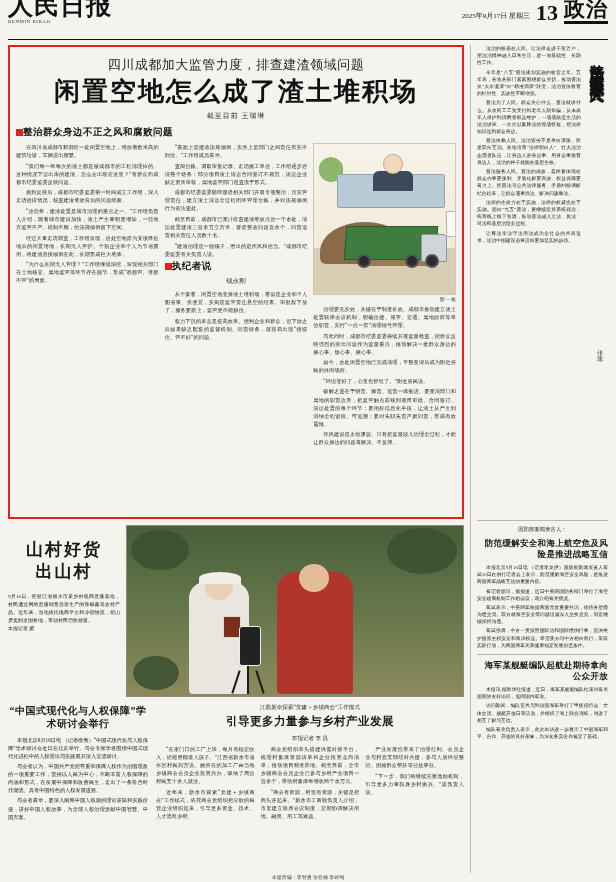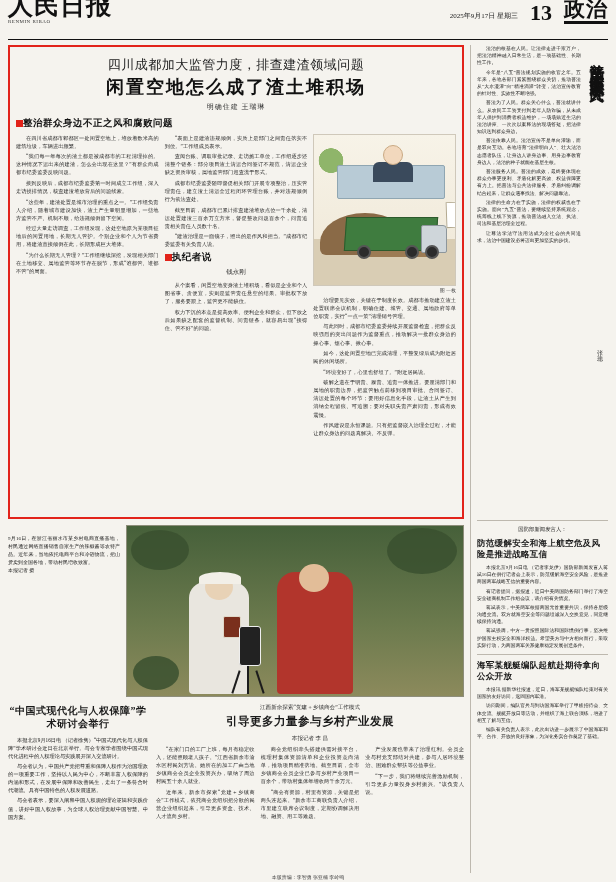--- a/index.html
+++ b/index.html
@@ -30,21 +30,21 @@
     font-weight:bold;
     font-size:25px;
     letter-spacing:1px;
     color:#111;
     line-height:1;
     position:relative;
   }
   .logo-sub {
     font-size:5px; letter-spacing:0.5px; color:#333; margin-top:1px;
   }
-  .mast-right { display:flex; align-items:flex-end; gap:12px; }
+  .mast-right { display:flex; align-items:flex-end; gap:6px; }
   .mast-date { font-size:7px; color:#222; margin-bottom:3px; }
   .pagenum {
     font-size:22px; font-weight:bold; line-height:1; color:#111;
   }
   .sectname {
     font-size:21px; font-weight:bold; line-height:1; color:#111;
     letter-spacing:1px;
     border-bottom:3px solid #111;
     padding-bottom:1px;
   }
@@ -69,21 +69,21 @@
     padding:5px 6px 6px 6px;
     position:relative;
     height:474px;
   }
   .kicker {
     text-align:center; font-size:13px; color:#222; letter-spacing:0.5px;
     margin:4px 0 3px;
   }
   .headline {
     text-align:center;
-    font-size:18px;
+    font-size:26px;
     font-weight:bold;
     letter-spacing:2px;
     line-height:1.15;
     margin:2px 0 4px;
     color:#111;
   }
   .byline {
     text-align:center; font-size:7px; color:#333; letter-spacing:1px;
     margin-bottom:5px;
   }
@@ -223,21 +223,21 @@
     color:#111;
   }
   .vert-author {
     writing-mode:vertical-rl; text-orientation:upright;
     font-size:6px; position:absolute; right:4px; top:300px; color:#333;
   }
   .rc-txt { font-size:4.8px; line-height:1.5; text-align:justify; }
   .rc-txt p { margin:0 0 2px; text-indent:9px; }
   .rc-block { width:108px; }
   .rc-head {
-    font-size:8.5px; font-weight:bold; text-align:left; line-height:1.35;
+    font-size:8.5px; font-weight:bold; text-align:right; line-height:1.35;
     margin:5px 0 3px; letter-spacing:0.3px;
   }
   .rc-kicker { font-size:5.4px; text-align:center; margin-bottom:2px; }
   .rule { border-top:1px solid #bdb8ae; margin:5px 0; }
 
   .footer {
     position:absolute; left:0; right:0; bottom:2px;
     text-align:center; font-size:5px; color:#444;
   }
 </style>
@@ -258,21 +258,21 @@
     </div>
   </div>
 
   <div class="body-grid">
 
     <div class="left-col">
 
       <div class="hl-box">
         <div class="kicker">四川成都加大监管力度，排查建渣领域问题</div>
         <div class="headline">闲置空地怎么成了渣土堆积场</div>
-        <div class="byline">明确住建    王瑞琳</div>
+        <div class="byline">截至目前    王瑞琳</div>
 
         <div class="subhead-row">
           <span class="redmark"></span>
           <span class="subhead">整治群众身边不正之风和腐败问题</span>
         </div>
 
         <div class="cols3">
           <div class="col">
             <div class="txt">
               <p>在四川省成都市郫都区一处闲置空地上，堆放着数米高的建筑垃圾，车辆进出频繁。</p>
@@ -329,20 +329,22 @@
               <p>“环境变好了，心里也舒坦了。”附近居民说。</p>
               <p>破解之道在于明责、履责、追责一体推进。要厘清部门和属地的职责边界，把监管触点前移到项目审批、合同签订、清运处置的每个环节；要用好信息化手段，让渣土从产生到消纳全程留痕、可追溯；要对失职失责严肃问责，形成有效震慢。</p>
               <p>作风建设是永恒课题。只有把监督嵌入治理全过程，才能让群众身边的问题真解决、不反弹。</p>
             </div>
           </div>
         </div>
       </div>
 
       <div class="photo-block">
         <div class="photo-side">
+          <div class="photo-title" style="white-space:pre-line">山村好货
+出山村</div>
           <div class="photo-cap" style="white-space:pre-line">9月16日，在浙江省丽水市某乡村电商直播基地，村民通过网络直播销售自家生产的辣椒酱等农特产品。近年来，当地依托电商平台和冷链物流，把山货卖到全国各地，带动村民增收致富。
 本报记者 摄</div>
         </div>
         <div class="photo">
           <div class="ph-bg"></div>
           <div class="ph-leaf" style="left:4px;top:4px;width:58px;height:40px"></div>
           <div class="ph-leaf" style="right:6px;top:2px;width:70px;height:46px"></div>
           <div class="ph-leaf" style="left:6px;bottom:6px;width:46px;height:34px"></div>
           <div class="ph-p1"></div>
           <div class="ph-p1h"></div>

